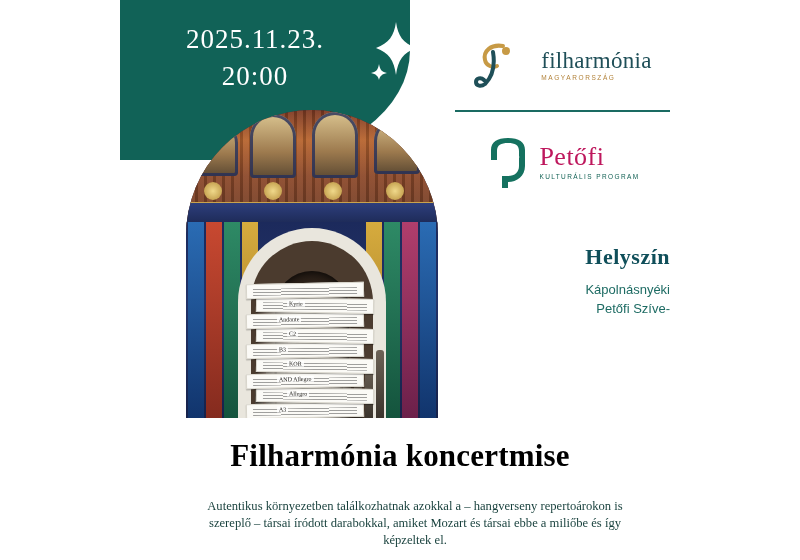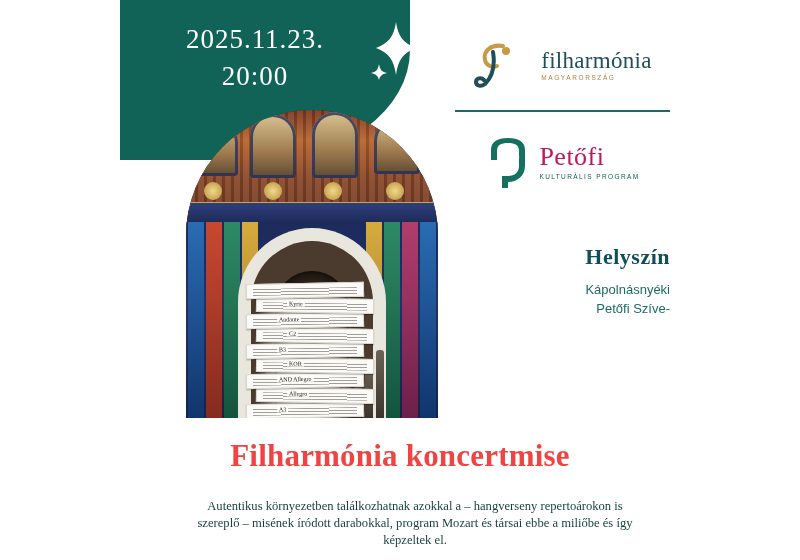--- a/index.html
+++ b/index.html
@@ -224,21 +224,21 @@
   }
 
   
   .title {
     position: absolute;
     left: 120px; right: 120px; top: 438px;
     text-align: center;
     font-family: "Liberation Serif", serif;
     font-weight: bold;
     font-size: 31px;
-    color: #ef4444;
+    color: #000000;
     letter-spacing: .2px;
     z-index: 35;
   }
   .body-text {
     position: absolute;
     left: 186px; right: 156px; top: 498px;
     text-align: center;
     font-family: "Liberation Serif", serif;
     font-size: 12.6px;
     line-height: 17px;
@@ -382,15 +382,15 @@
     <div class="venue">
       <h3>Helyszín</h3>
       <div class="addr">
         <div>Kápolnásnyéki</div>
         <div>Petőfi Szíve-</div>
       </div>
     </div>
   </div>
 
   <div class="title">Filharmónia koncertmise</div>
-  <div class="body-text">Autentikus környezetben találkozhatnak azokkal a – hangverseny repertoárokon is szereplő – misének íródott darabokkal, program Mozart és társai ebbe a miliőbe és így képzeltek el.</div>
+  <div class="body-text">Autentikus környezetben találkozhatnak azokkal a – hangverseny repertoárokon is szereplő – társai íródott darabokkal, amiket Mozart és társai ebbe a miliőbe és így képzeltek el.</div>
 
 </div>
 
 </body></html>

